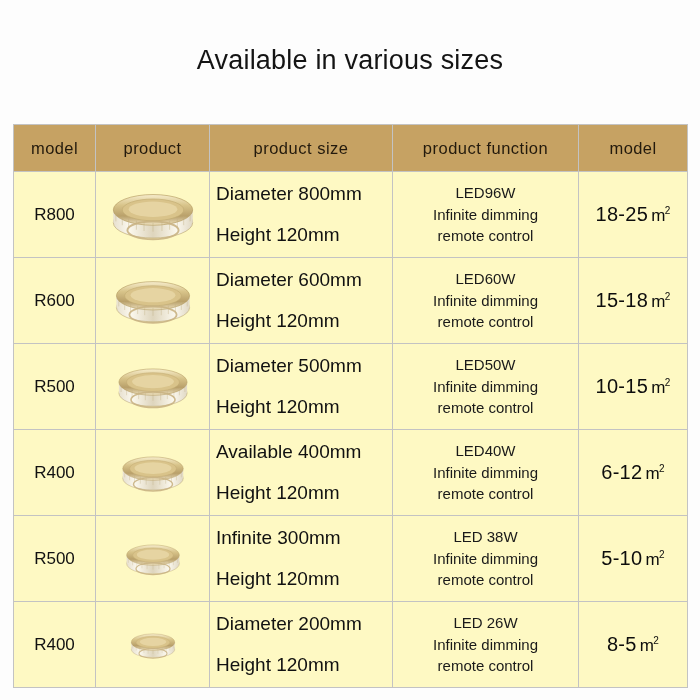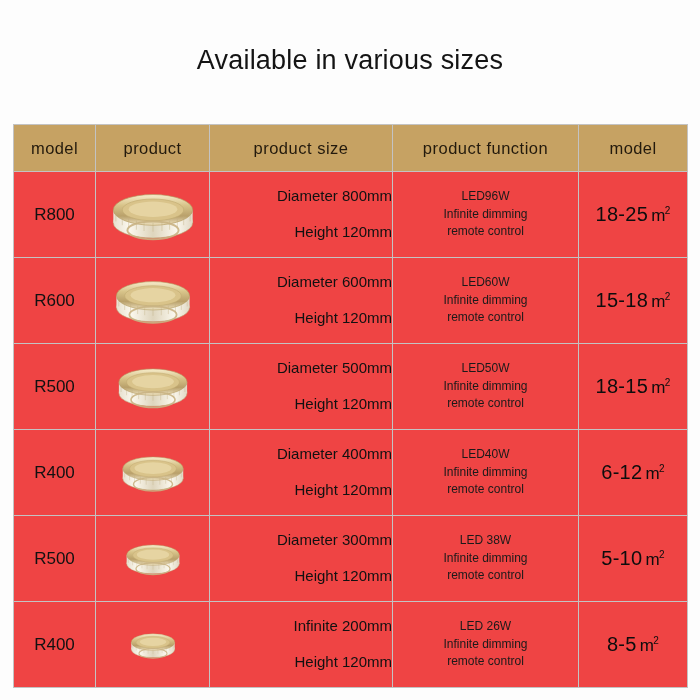--- a/index.html
+++ b/index.html
@@ -37,21 +37,21 @@
   }
 
   
   .size-table {
     position: absolute;
     left: 13px;
     top: 124px;
     width: 674px;
     border-collapse: collapse;
     table-layout: fixed;
-    background: #ef4444;
+    background: #fef9c3;
   }
   .size-table td, .size-table th {
     border: 1px solid #c3c3c3;
     padding: 0;
     vertical-align: middle;
     text-align: center;
   }
 
   
   col.c-model    { width: 82px;  }
@@ -92,36 +92,36 @@
     height: 85px;
   }
 
   td.cell-size {
     font-size: 0;
     padding: 4px 0 4px 0;
     text-align: center;
   }
   .size-line {
     display: block;
-    font-size: 15px;
+    font-size: 19px;
     line-height: 1.25;
     color: #111111;
-    text-align: right;
+    text-align: left;
     padding-left: 14px;
     text-indent: -8px;
   }
   .size-line.first { margin-bottom: 17px; }
 
   td.cell-function {
     font-size: 0;
     padding: 4px 0;
   }
   .fn-line {
     display: block;
-    font-size: 12px;
+    font-size: 15px;
     line-height: 1.45;
     color: #1a1a1a;
   }
 
   td.cell-area {
     font-size: 20px;
     font-weight: 400;
     color: #0d0d0d;
     letter-spacing: 0.3px;
     white-space: nowrap;
@@ -293,21 +293,21 @@
         <td class="cell-size">
           <span class="size-line first">Diameter 500mm</span>
           <span class="size-line">Height 120mm</span>
         </td>
         <td class="cell-function">
           <span class="fn-line">LED50W</span>
           <span class="fn-line">Infinite dimming</span>
           <span class="fn-line">remote control</span>
         </td>
         <td class="cell-area">
-          <span>18-15</span><span class="area-unit"><span>m</span><sup>2</sup></span>
+          <span>10-15</span><span class="area-unit"><span>m</span><sup>2</sup></span>
         </td>
       </tr>
 
       <tr>
         <td class="cell-model">R400</td>
         <td class="cell-product">
           <div class="product-img-wrap">
             <svg class="lamp" width="78" height="49" viewBox="0 0 160 100">
               <ellipse cx="80" cy="62" rx="62" ry="24" fill="url(#c1)" stroke="#b9a573" stroke-width="1"></ellipse>
               <rect x="18" y="42" width="124" height="20" fill="url(#c1)"></rect>
@@ -325,21 +325,21 @@
                   <line x1="106" y1="59" x2="106" y2="73"></line>
                 <line x1="118" y1="56" x2="118" y2="70"></line>
                   <line x1="128" y1="52" x2="128" y2="66"></line>
                 <line x1="138" y1="47" x2="138" y2="60"></line>
               </g>
               <ellipse cx="80" cy="74" rx="40" ry="14" fill="none" stroke="#c9b283" stroke-width="3" opacity="0.9"></ellipse>
             </svg>
           </div>
         </td>
         <td class="cell-size">
-          <span class="size-line first">Diameter 400mm</span>
+          <span class="size-line first">Available 400mm</span>
           <span class="size-line">Height 120mm</span>
         </td>
         <td class="cell-function">
           <span class="fn-line">LED40W</span>
           <span class="fn-line">Infinite dimming</span>
           <span class="fn-line">remote control</span>
         </td>
         <td class="cell-area">
           <span>6-12</span><span class="area-unit"><span>m</span><sup>2</sup></span>
         </td>
@@ -366,21 +366,21 @@
                   <line x1="106" y1="59" x2="106" y2="73"></line>
                 <line x1="118" y1="56" x2="118" y2="70"></line>
                   <line x1="128" y1="52" x2="128" y2="66"></line>
                 <line x1="138" y1="47" x2="138" y2="60"></line>
               </g>
               <ellipse cx="80" cy="74" rx="40" ry="14" fill="none" stroke="#c9b283" stroke-width="3" opacity="0.9"></ellipse>
             </svg>
           </div>
         </td>
         <td class="cell-size">
-          <span class="size-line first">Diameter 300mm</span>
+          <span class="size-line first">Infinite 300mm</span>
           <span class="size-line">Height 120mm</span>
         </td>
         <td class="cell-function">
           <span class="fn-line">LED 38W</span>
           <span class="fn-line">Infinite dimming</span>
           <span class="fn-line">remote control</span>
         </td>
         <td class="cell-area">
           <span>5-10</span><span class="area-unit"><span>m</span><sup>2</sup></span>
         </td>
@@ -407,21 +407,21 @@
                   <line x1="106" y1="59" x2="106" y2="73"></line>
                 <line x1="118" y1="56" x2="118" y2="70"></line>
                   <line x1="128" y1="52" x2="128" y2="66"></line>
                 <line x1="138" y1="47" x2="138" y2="60"></line>
               </g>
               <ellipse cx="80" cy="74" rx="40" ry="14" fill="none" stroke="#c9b283" stroke-width="3" opacity="0.9"></ellipse>
             </svg>
           </div>
         </td>
         <td class="cell-size">
-          <span class="size-line first">Infinite 200mm</span>
+          <span class="size-line first">Diameter 200mm</span>
           <span class="size-line">Height 120mm</span>
         </td>
         <td class="cell-function">
           <span class="fn-line">LED 26W</span>
           <span class="fn-line">Infinite dimming</span>
           <span class="fn-line">remote control</span>
         </td>
         <td class="cell-area">
           <span>8-5</span><span class="area-unit"><span>m</span><sup>2</sup></span>
         </td>

